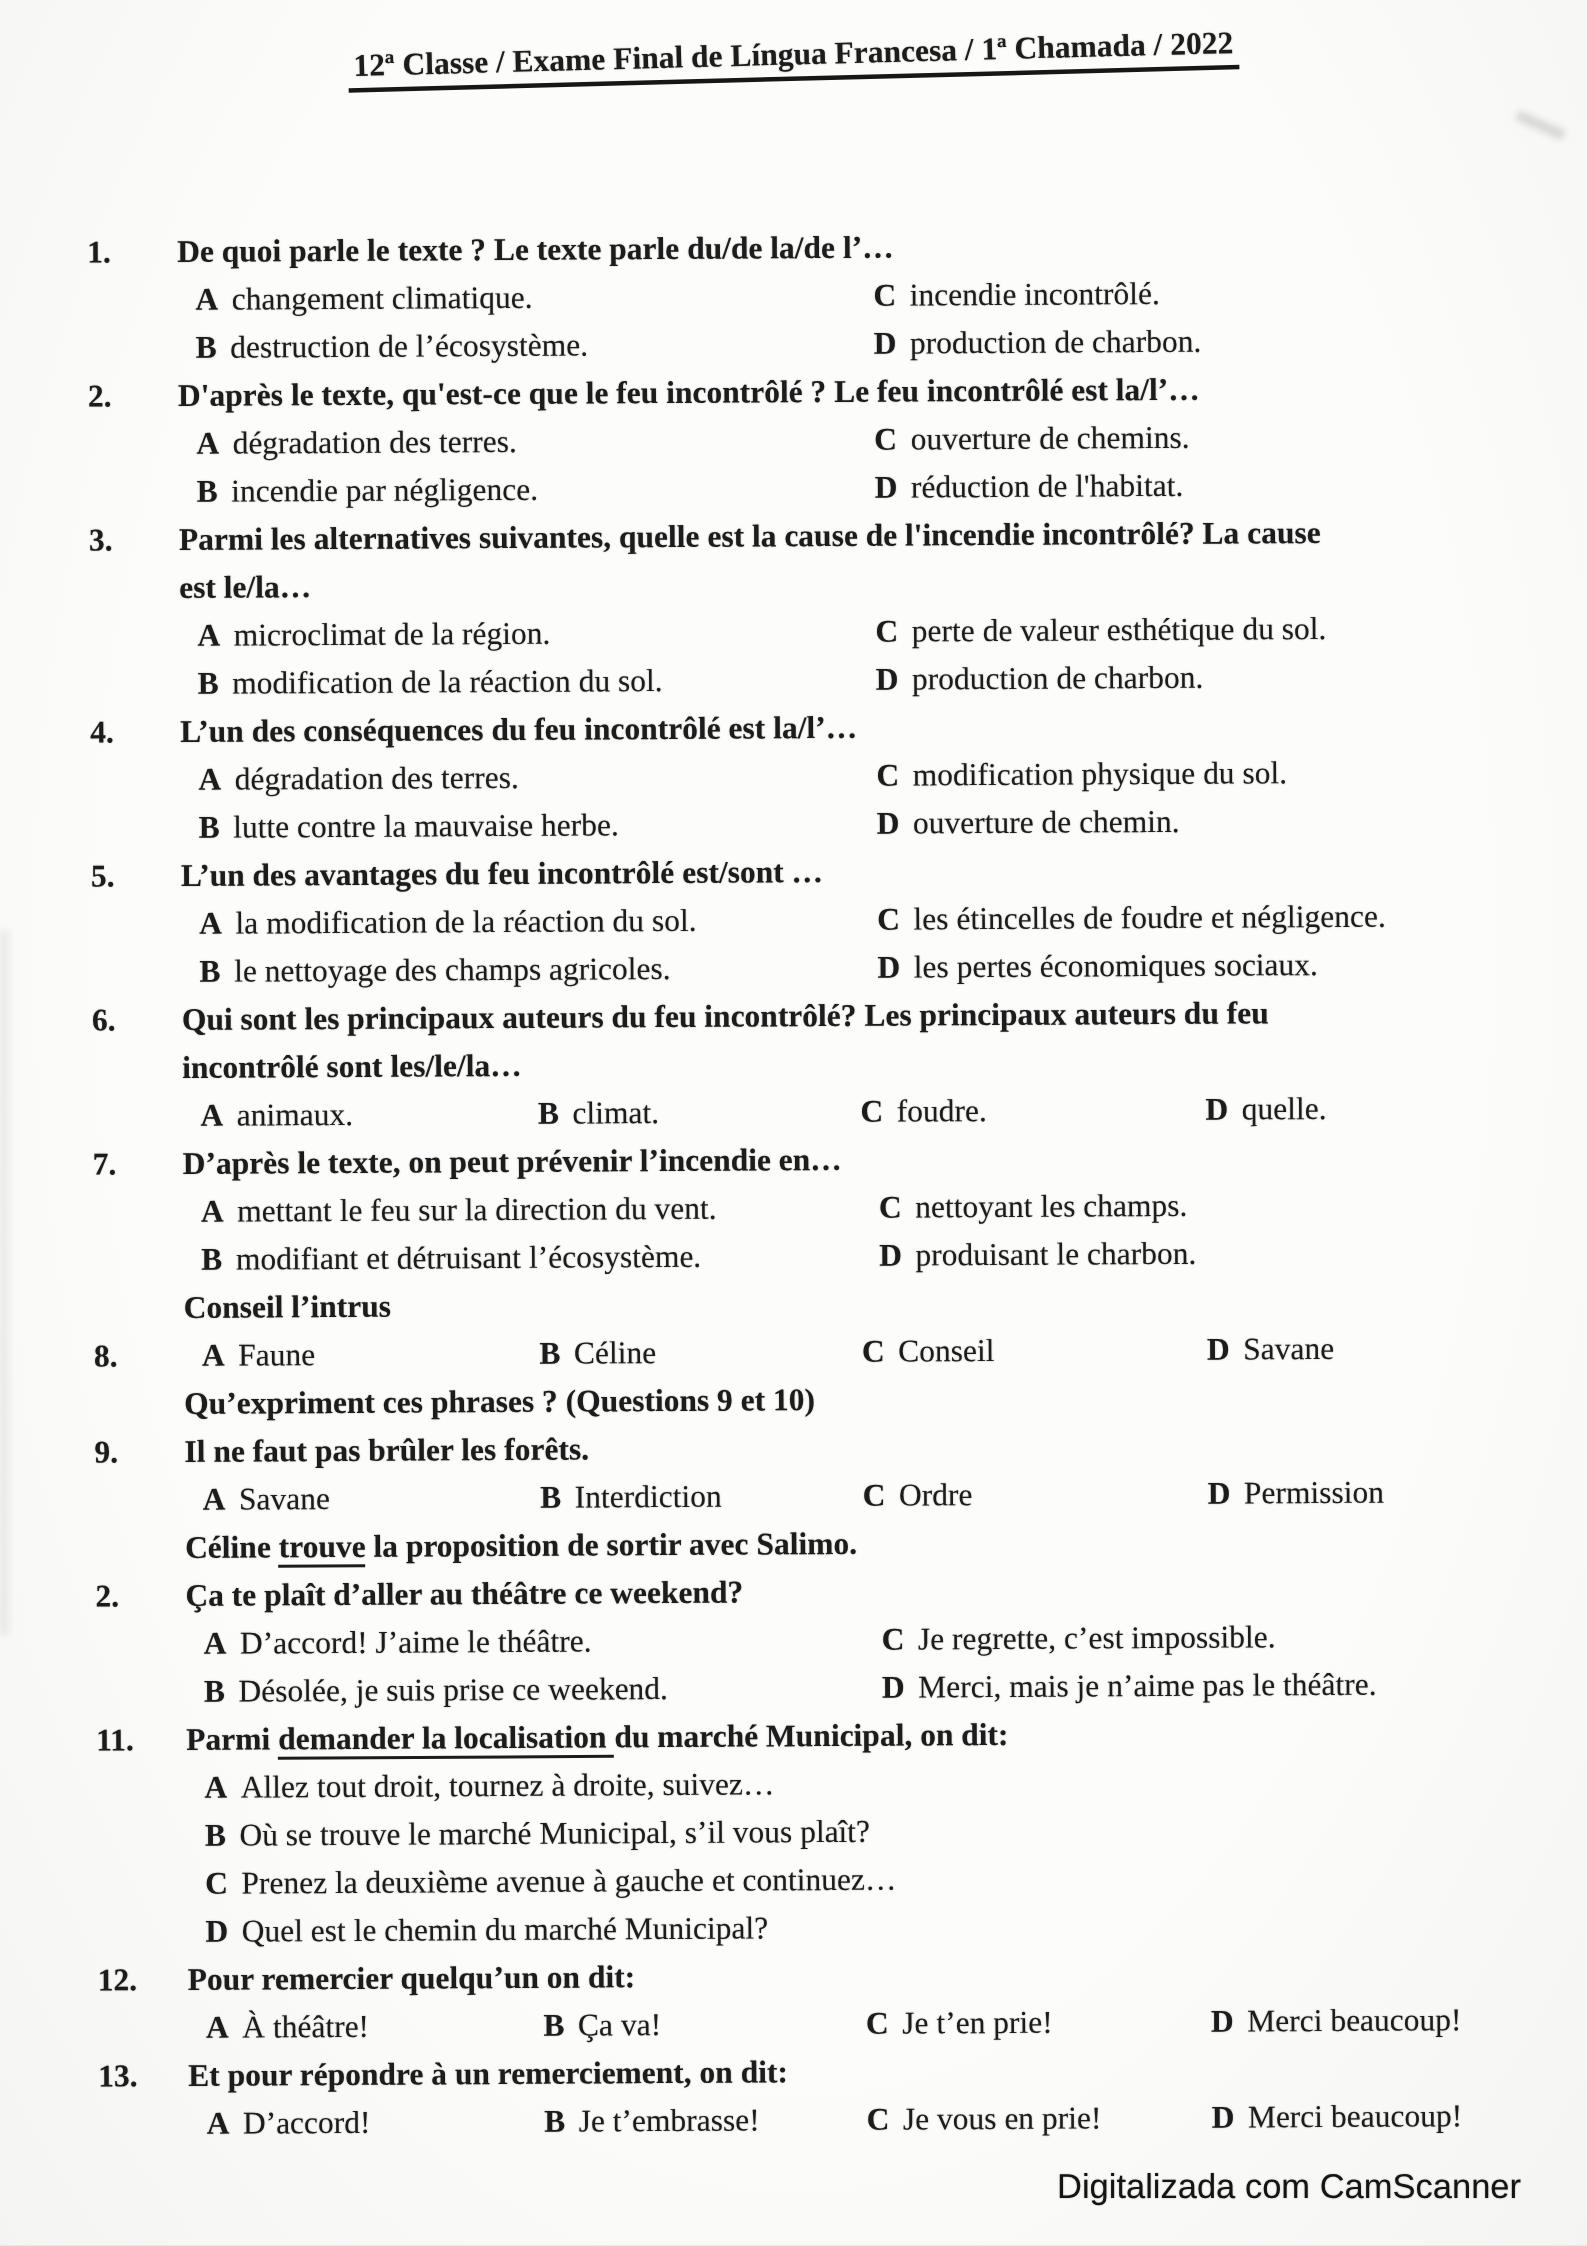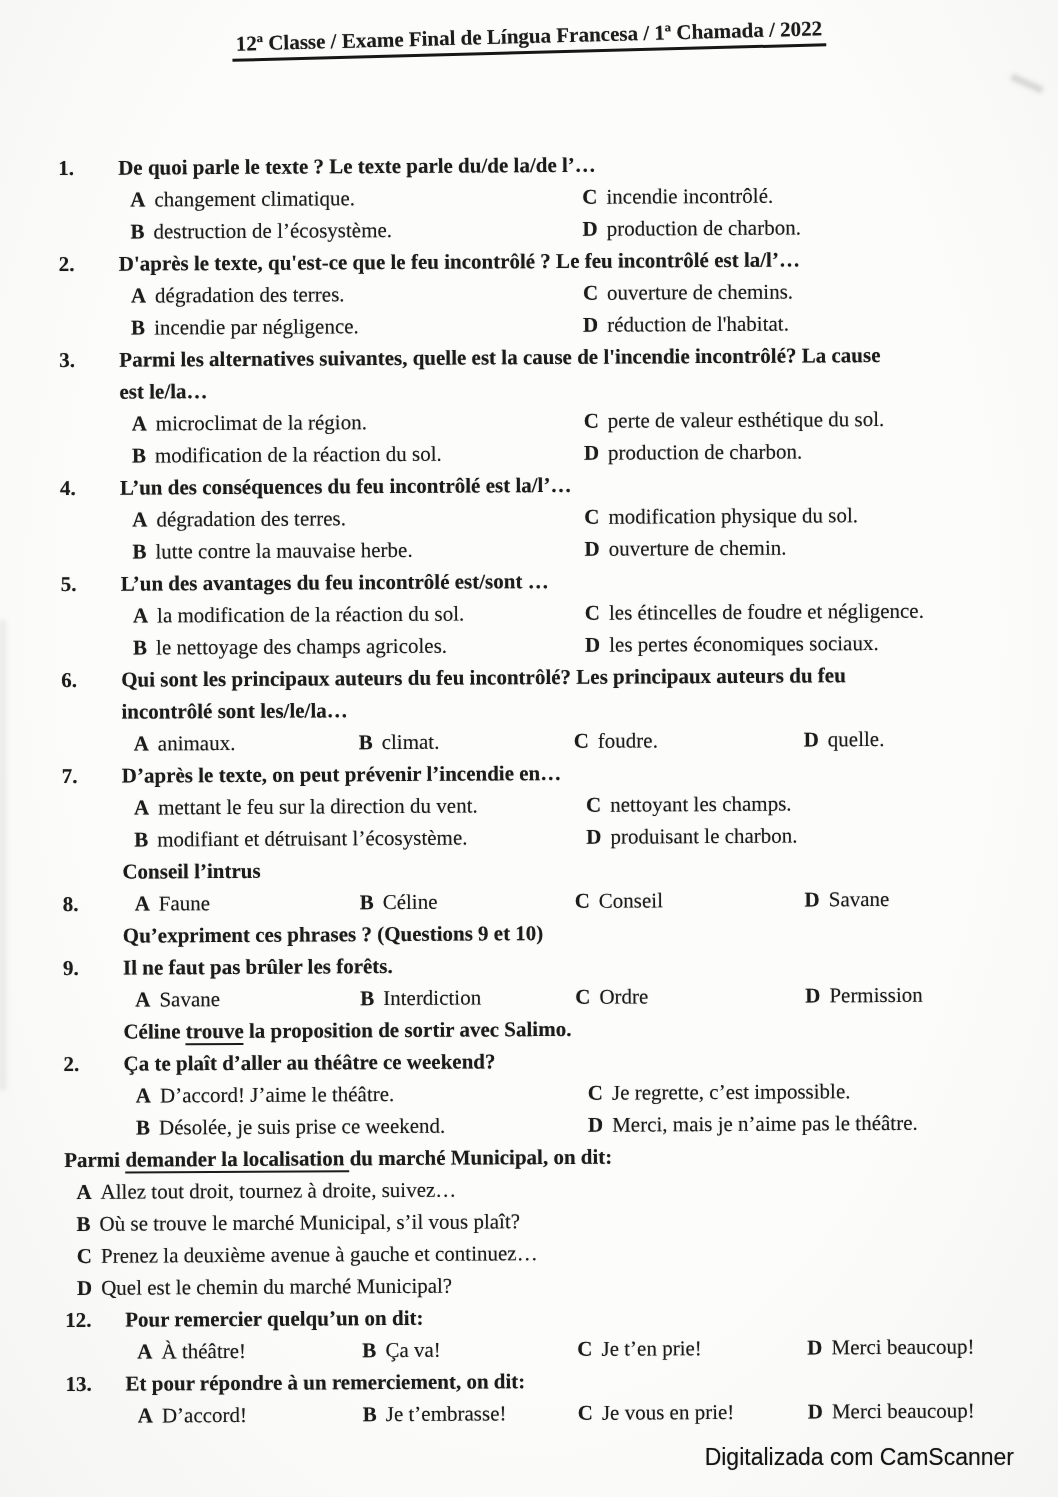--- a/index.html
+++ b/index.html
@@ -241,20 +241,21 @@
               <div class="option"><span class="letter">C</span><span>Je regrette, c’est impossible.</span></div>
             </div>
             <div class="opt-grid two">
               <div class="option"><span class="letter">B</span><span>Désolée, je suis prise ce weekend.</span></div>
               <div class="option"><span class="letter">D</span><span>Merci, mais je n’aime pas le théâtre.</span></div>
             </div>
           </div>
         </div>
       </div>
       <div class="q">
+        <div class="num">11.</div>
         <div>
           <div class="stem-line"><span>Parmi </span><span class="u">demander la localisation </span><span>du marché Municipal, on dit:</span></div>
           <div class="opts">
             <div class="opt-grid one">
               <div class="option"><span class="letter">A</span><span>Allez tout droit, tournez à droite, suivez…</span></div>
             </div>
             <div class="opt-grid one">
               <div class="option"><span class="letter">B</span><span>Où se trouve le marché Municipal, s’il vous plaît?</span></div>
             </div>
             <div class="opt-grid one">

